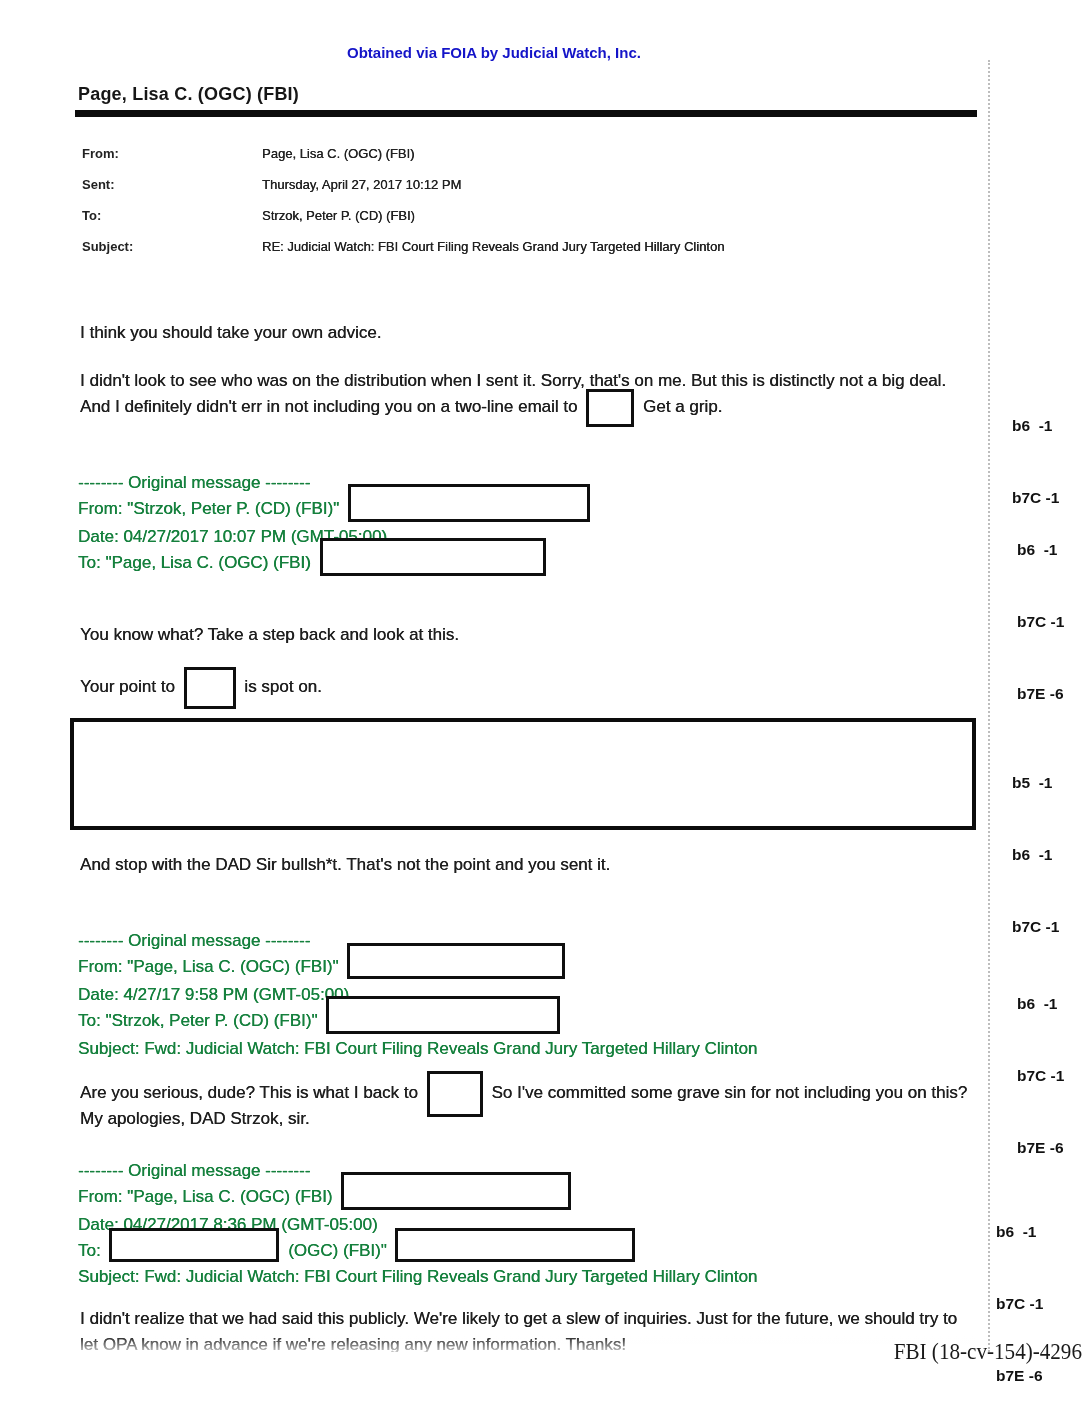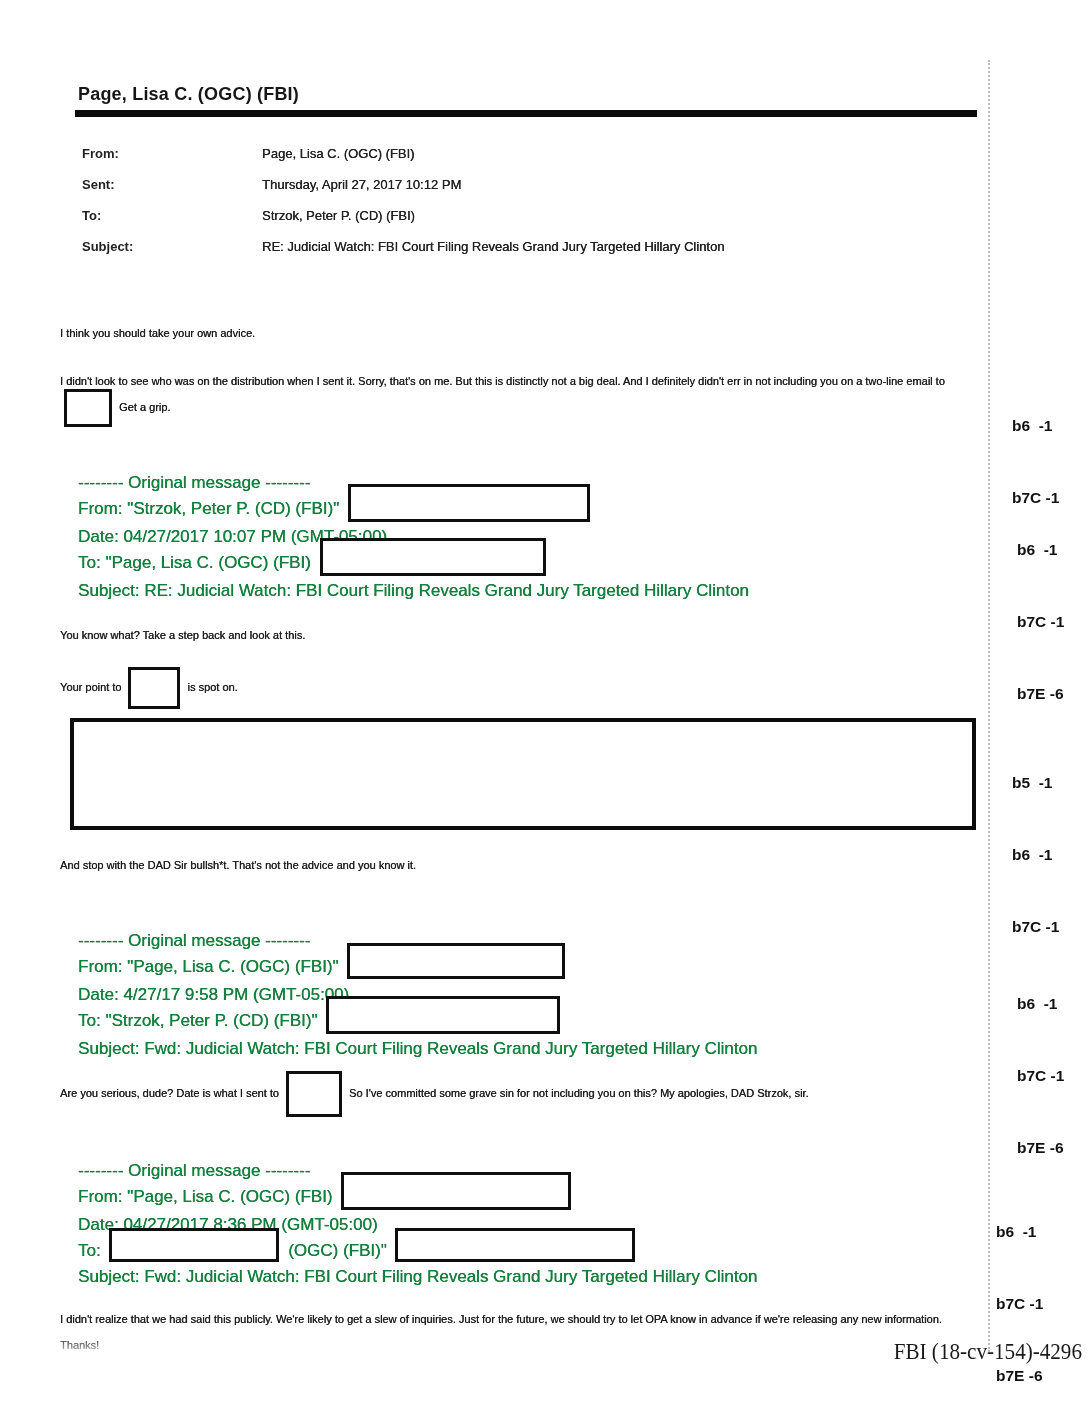--- a/index.html
+++ b/index.html
@@ -24,22 +24,22 @@
   }
   .title-rule{
     position:absolute;top:110px;left:75px;width:902px;height:7px;
     background:#0c0c0c;
   }
   .fields{position:absolute;top:146px;left:82px;width:880px;font-size:13px;}
   .field-row{position:relative;height:31px;}
   .field-label{position:absolute;left:0;font-weight:bold;color:#222;}
   .field-value{position:absolute;left:180px;color:#222;text-shadow:0.3px 0 0 currentColor;}
   .para{
-    position:absolute;left:60px;width:895px;
-    font-size:11px;line-height:26px;color:#1f1f1f;
+    position:absolute;left:80px;width:895px;
+    font-size:17px;line-height:26px;color:#1f1f1f;
     text-shadow:0.3px 0 0 currentColor;
   }
   .msg-line{position:absolute;left:78px;width:895px;font-size:17px;line-height:26px;color:#15803d;text-shadow:0.3px 0 0 currentColor;white-space:nowrap;}
   .redact{
     display:inline-block;background:#fff;border:3px solid #0f0f0f;
     vertical-align:middle;margin:-12px 4px;position:relative;
   }
   .redact.raised{top:-7px;}
   .big-redact{
     position:absolute;left:70px;top:718px;width:898px;height:104px;
@@ -66,20 +66,21 @@
     font-size:24px;color:#1a1a1a;text-align:right;
     transform:scaleX(0.88);transform-origin:right center;
     white-space:nowrap;
   }
 </style>
 </head>
 <body>
 
 <div class="page">
 
+  <div class="watermark">Obtained via FOIA by Judicial Watch, Inc.</div>
 
   <div class="doc-title scan">Page, Lisa C. (OGC) (FBI)</div>
   <div class="title-rule"></div>
 
   <div class="fields scan">
     <div class="field-row">
       <span class="field-label">From:</span>
       <span class="field-value">Page, Lisa C. (OGC) (FBI)</span>
     </div>
     <div class="field-row">
@@ -107,48 +108,47 @@
   <div class="msg-line scan" style="top:470px;">-------- Original message --------</div>
   <div class="msg-line scan" style="top:496px;">
     <span>From: "Strzok, Peter P. (CD) (FBI)"</span>
     <span class="redact raised" style="width:236px;height:32px;"></span>
   </div>
   <div class="msg-line scan" style="top:524px;">Date: 04/27/2017 10:07 PM (GMT-05:00)</div>
   <div class="msg-line scan" style="top:550px;">
     <span>To: "Page, Lisa C. (OGC) (FBI)</span>
     <span class="redact raised" style="width:220px;height:32px;"></span>
   </div>
-  <div class="msg-line scan" style="top:578px;">Subject: RE: Judicial Watch: FBI Court Filing Reveals Grand Jury Targeted Hillary Clinton</div>
 
   <div class="para scan" style="top:622px;">You know what? Take a step back and look at this.</div>
 
   <div class="para scan" style="top:674px;">
     <span>Your point to</span>
     <span class="redact" style="width:46px;height:36px;"></span>
     <span>is spot on.</span>
   </div>
 
   <div class="big-redact"></div>
 
-  <div class="para scan" style="top:852px;">And stop with the DAD Sir bullsh*t. That's not the advice and you know it.</div>
+  <div class="para scan" style="top:852px;">And stop with the DAD Sir bullsh*t. That's not the point and you sent it.</div>
 
   <div class="msg-line scan" style="top:928px;">-------- Original message --------</div>
   <div class="msg-line scan" style="top:954px;">
     <span>From: "Page, Lisa C. (OGC) (FBI)"</span>
     <span class="redact raised" style="width:212px;height:30px;"></span>
   </div>
   <div class="msg-line scan" style="top:982px;">Date: 4/27/17 9:58 PM (GMT-05:00)</div>
   <div class="msg-line scan" style="top:1008px;">
     <span>To: "Strzok, Peter P. (CD) (FBI)"</span>
     <span class="redact raised" style="width:228px;height:32px;"></span>
   </div>
   <div class="msg-line scan" style="top:1036px;">Subject: Fwd: Judicial Watch: FBI Court Filing Reveals Grand Jury Targeted Hillary Clinton</div>
 
   <div class="para scan" style="top:1080px;">
-    <span>Are you serious, dude? Date is what I sent to</span>
+    <span>Are you serious, dude? This is what I back to</span>
     <span class="redact" style="width:50px;height:40px;"></span>
     <span>So I've committed some grave sin for not including you on this? My apologies, DAD Strzok, sir.</span>
   </div>
 
   <div class="msg-line scan" style="top:1158px;">-------- Original message --------</div>
   <div class="msg-line scan" style="top:1184px;">
     <span>From: "Page, Lisa C. (OGC) (FBI)</span>
     <span class="redact raised" style="width:224px;height:32px;"></span>
   </div>
   <div class="msg-line scan" style="top:1212px;">Date: 04/27/2017 8:36 PM (GMT-05:00)</div>

